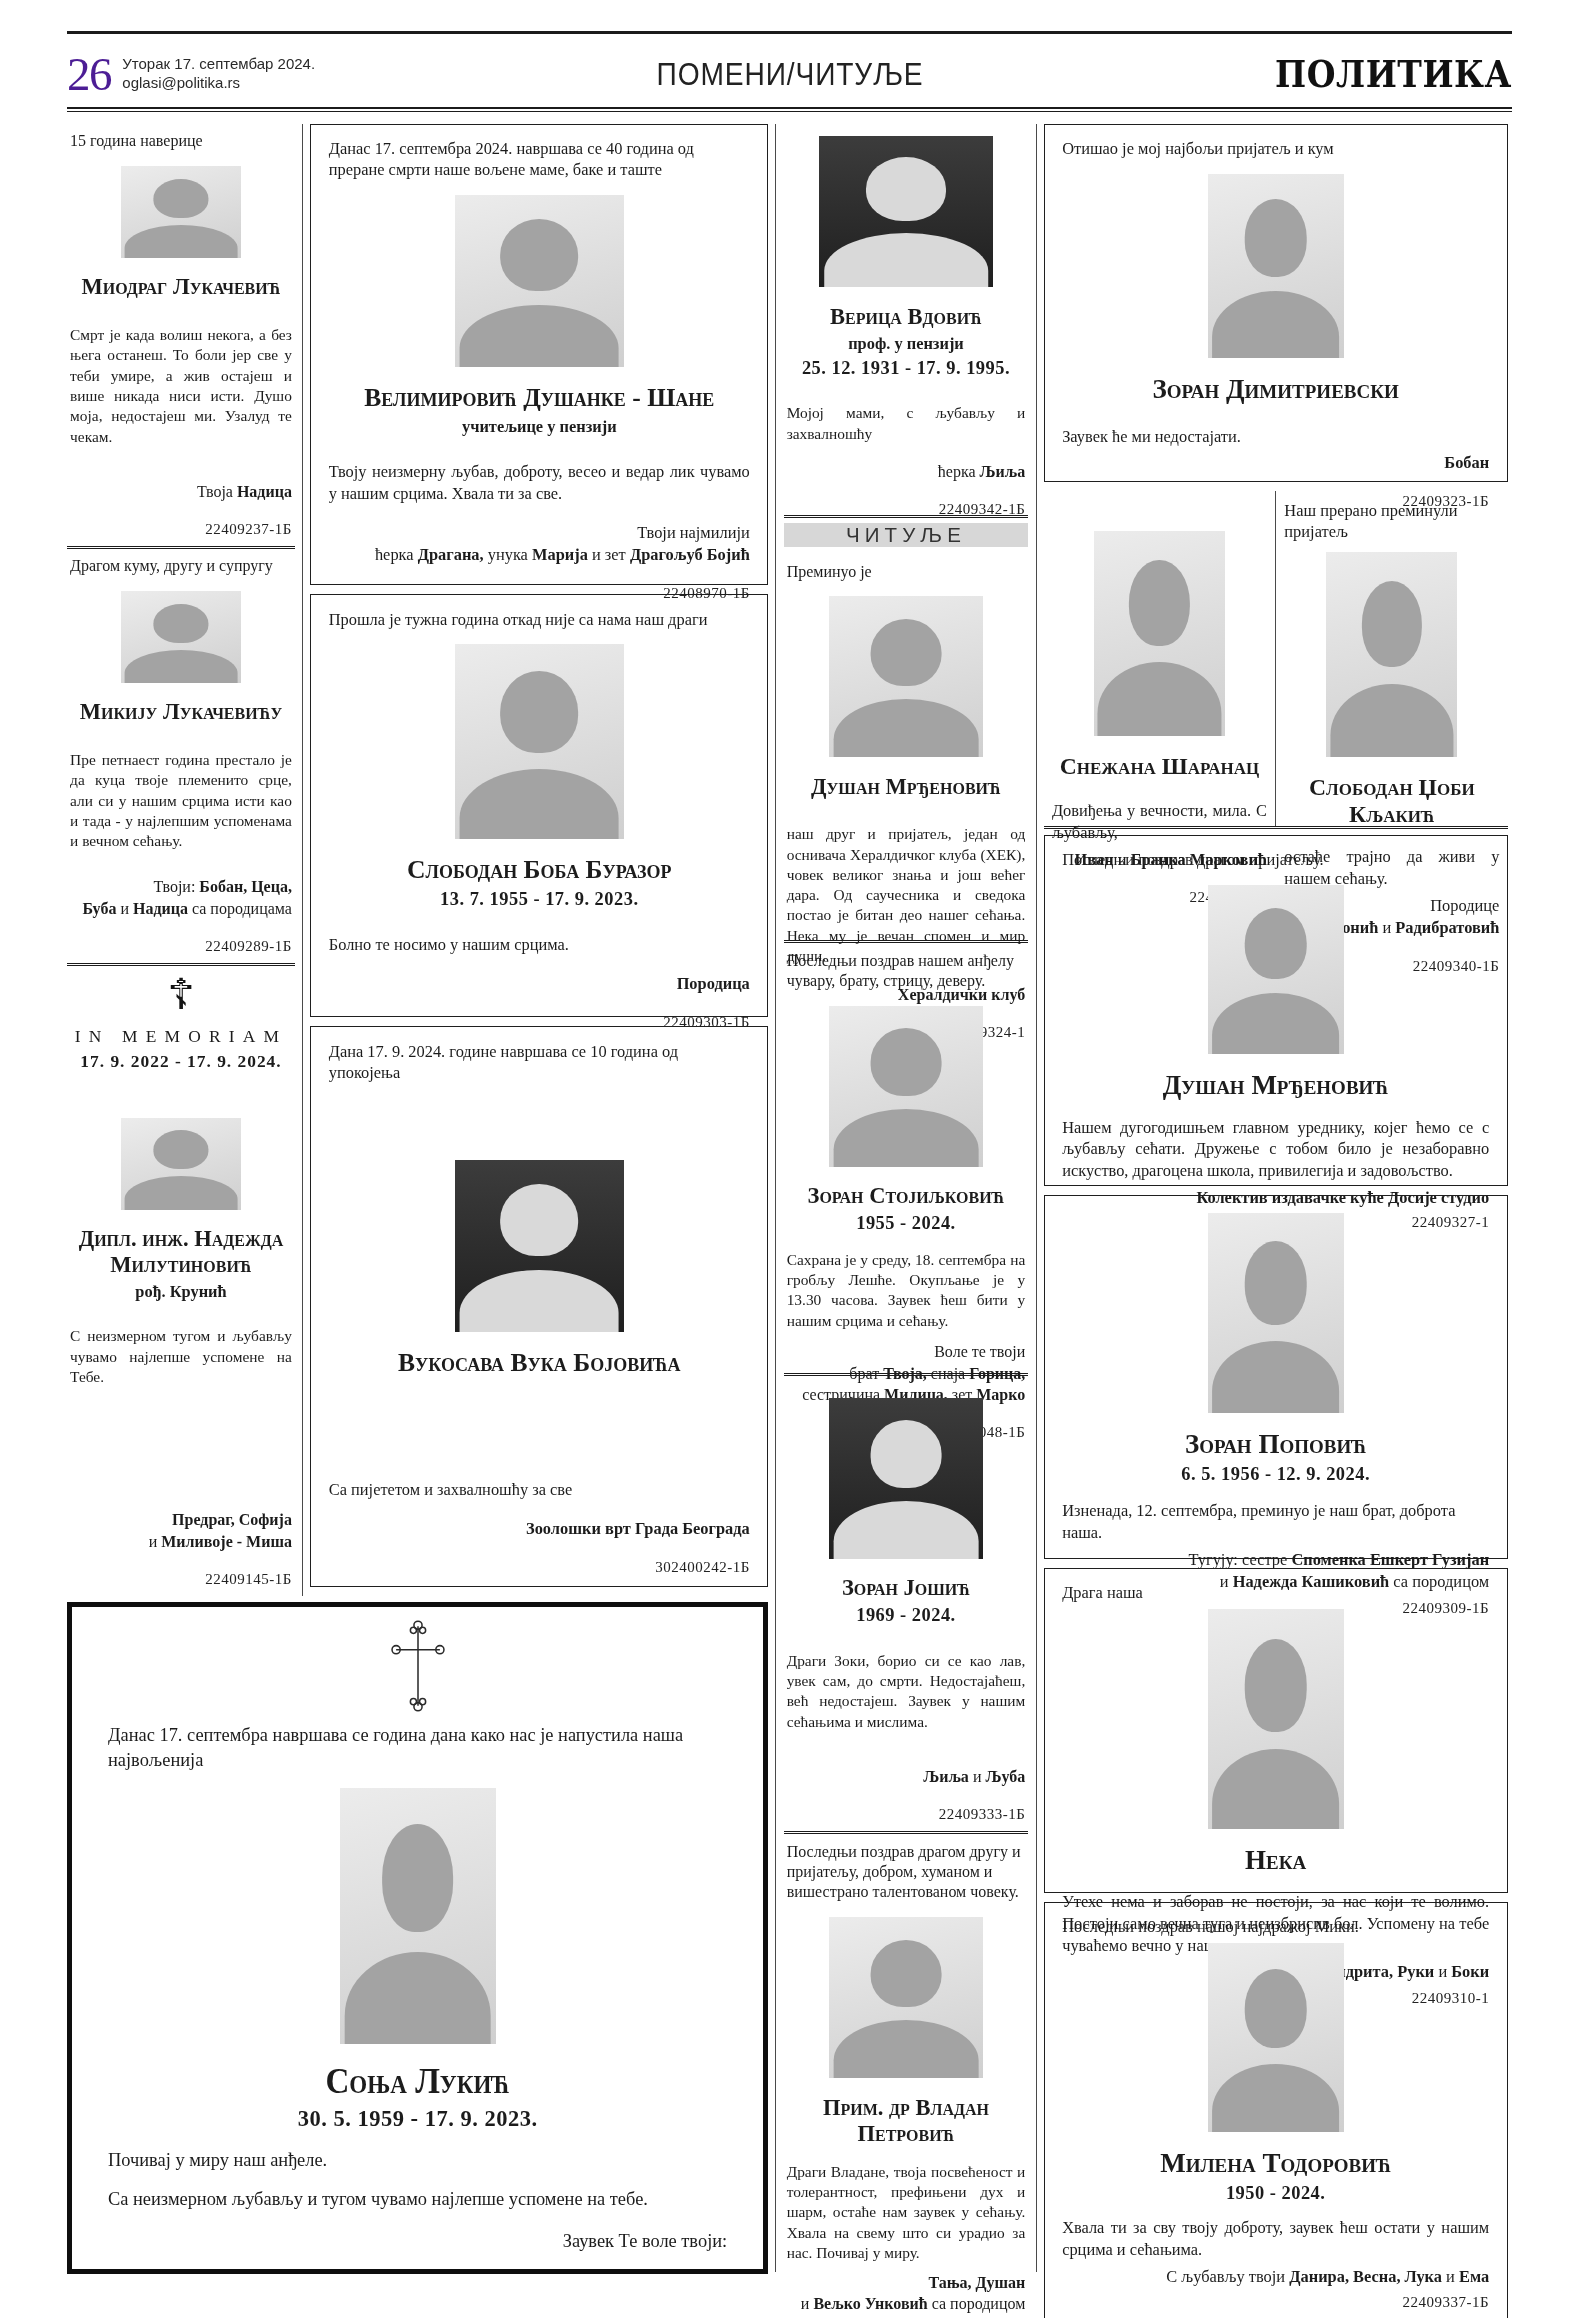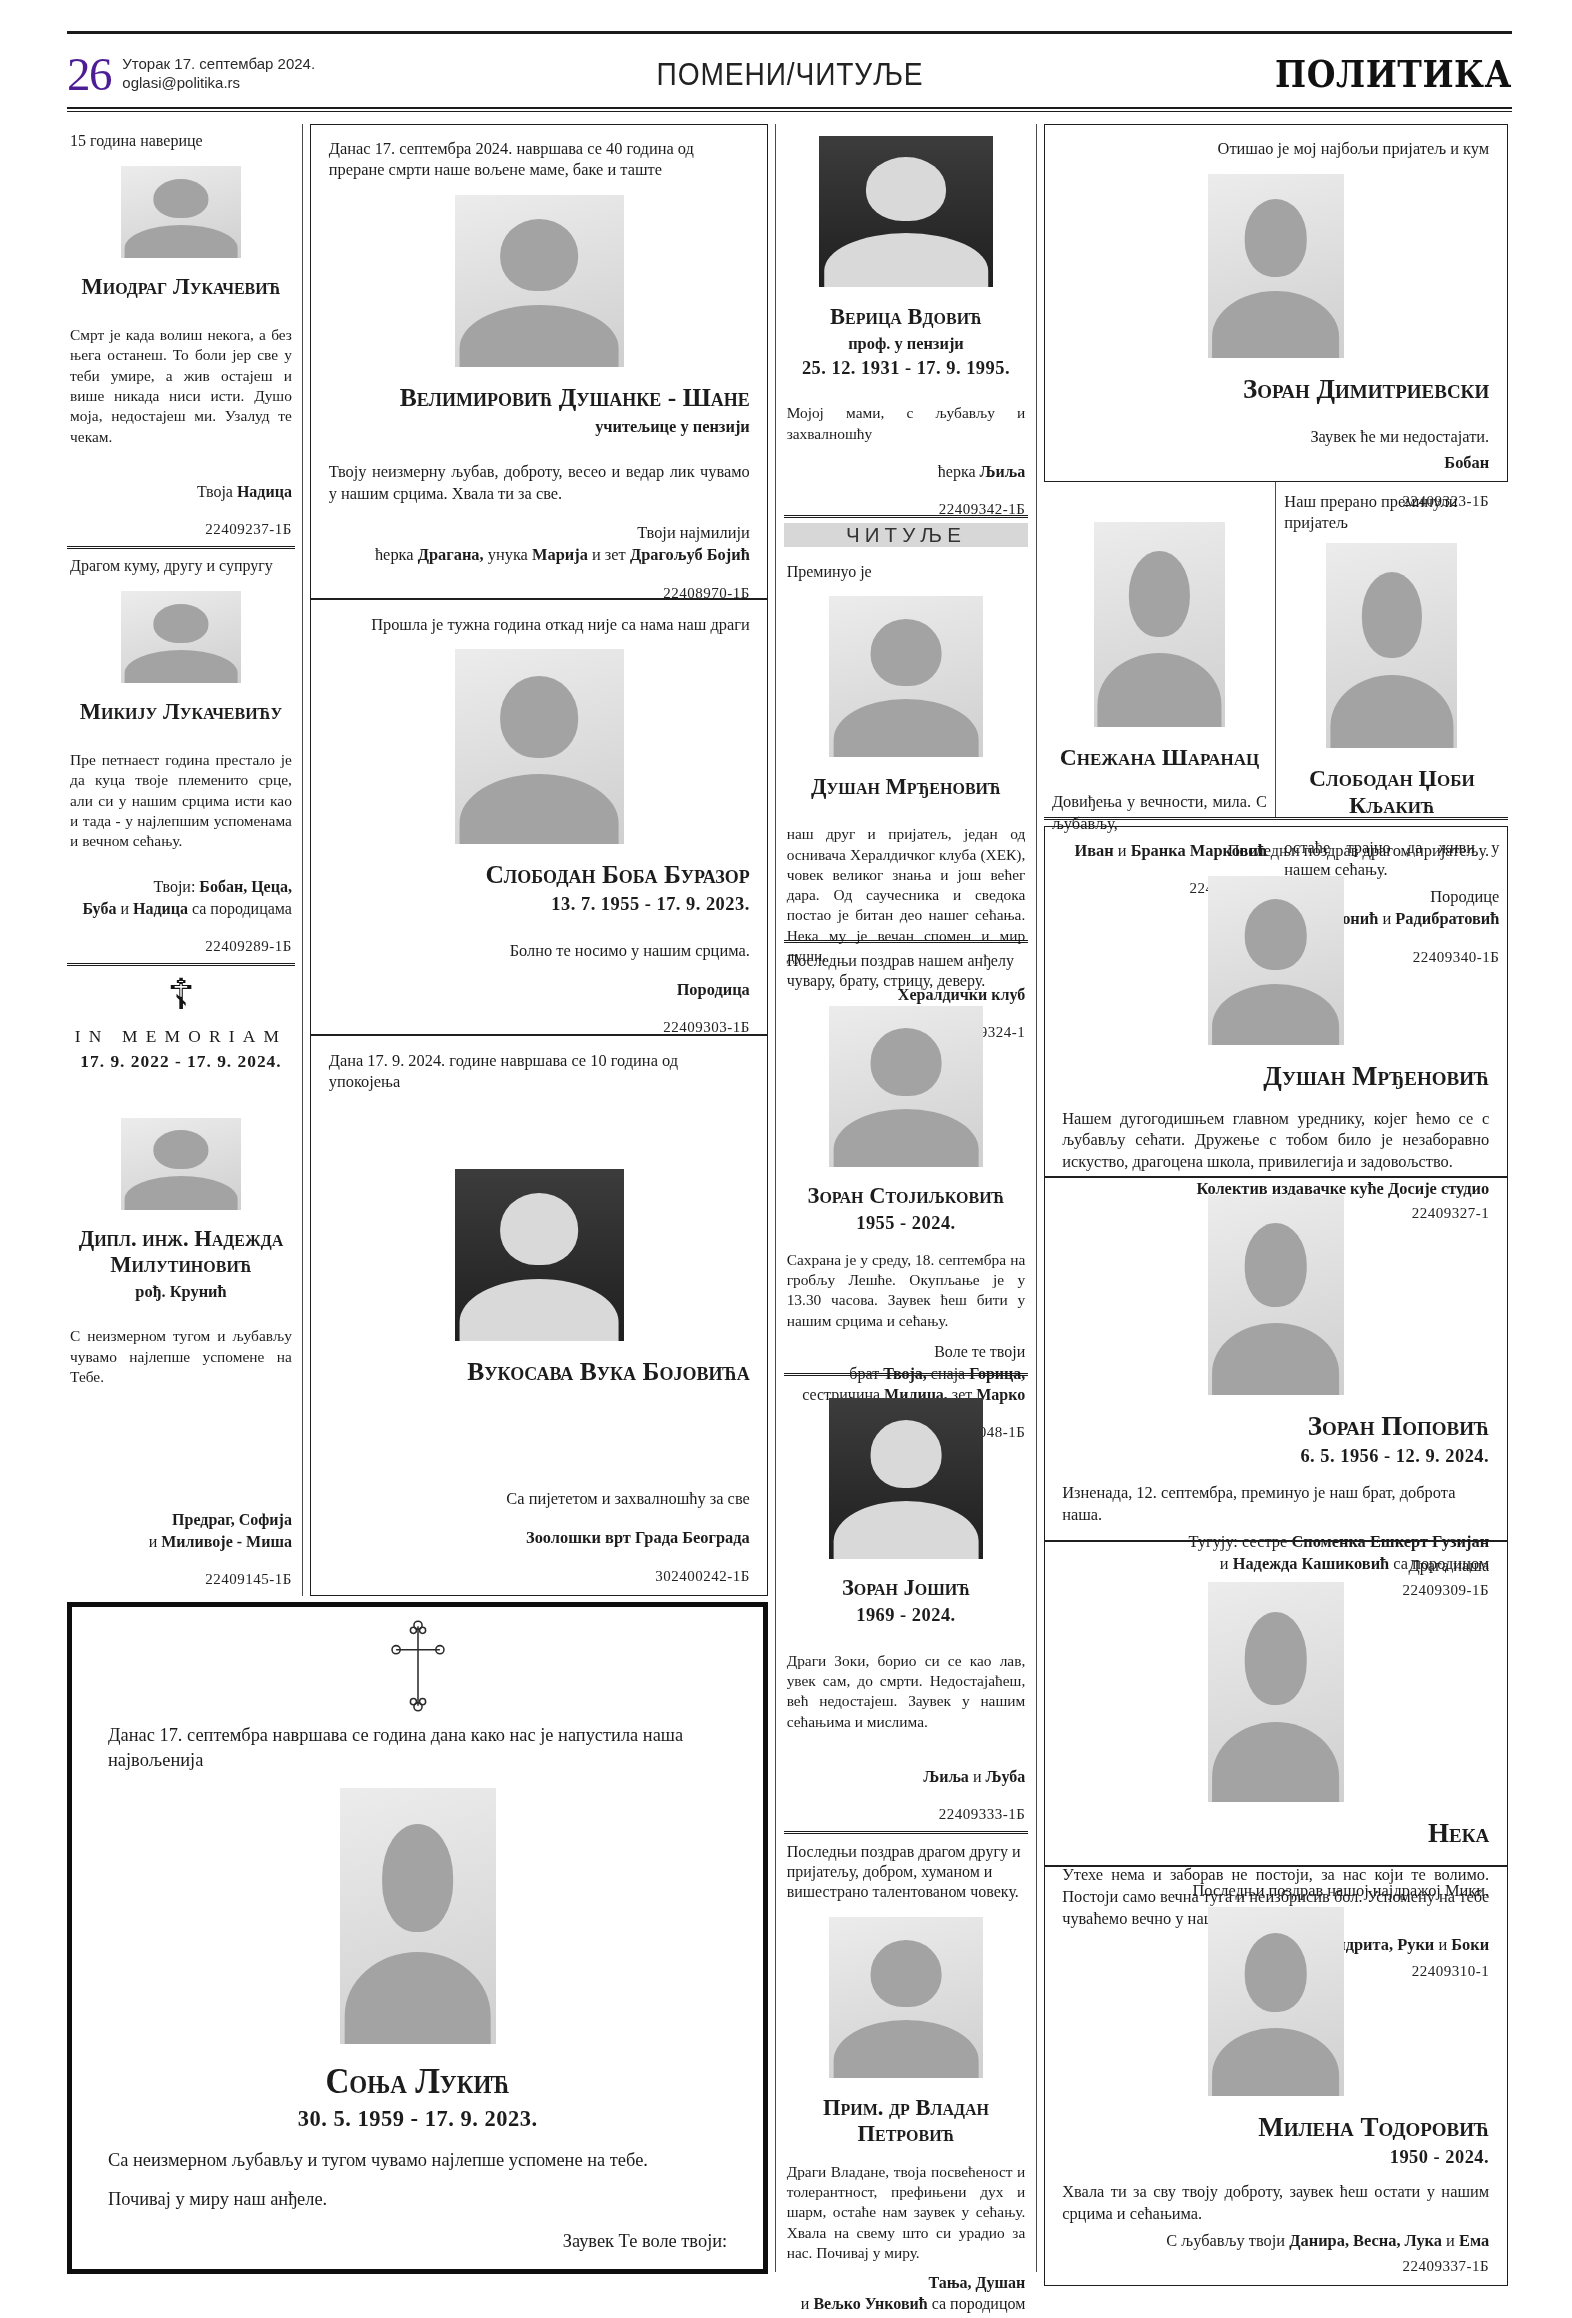--- a/index.html
+++ b/index.html
@@ -25,21 +25,21 @@
              grid-template-columns:228px 466px 253px 472px;
              grid-template-rows:1472px 676px; column-gap:7.2px;
              grid-template-areas:"c1 c2 c3 c4" "sj sj c3 c4"; }
   .c1{grid-area:c1;} .c2{grid-area:c2;} .c3{grid-area:c3;} .c4{grid-area:c4;} .sj{grid-area:sj; margin-top:6.1px;}
   .c2,.c3,.c4 { border-left:1px solid #4a4a4a; padding-left:7.2px; }
   .col { display:flex; flex-direction:column; }
 
   
   .obit { display:flex; flex-direction:column; padding:7.2px 3.1px 8.2px; position:relative; }
   .rule { border-bottom:3.6px double #1c1c1c; }
-  .boxed { border:1.5px solid #1f1f1f; padding:13.3px 17.4px 10.2px; margin-bottom:0;align-items:flex-end; }
+  .boxed { border:1.5px solid #1f1f1f; padding:13.3px 17.4px 10.2px; margin-bottom:9px; }
   .heavy { border:5.1px solid #0e0e0e; padding:20.5px 36px 15.4px; }
   .intro { font-size:16px; line-height:1.28; text-align:left; }
   .photo { width:120px; height:92px; margin:14.3px auto 13.3px; position:relative; overflow:hidden;
            background:linear-gradient(165deg,#ececec,#cfcfcf); flex-shrink:0; }
   .photo::before { content:""; position:absolute; left:50%; top:14%; width:46%; height:42%;
                    transform:translateX(-50%); background:#a3a3a3; border-radius:50% 50% 46% 46%; }
   .photo::after  { content:""; position:absolute; left:50%; bottom:-14%; width:94%; height:50%;
                    transform:translateX(-50%); background:#a3a3a3; border-radius:52% 52% 0 0; }
   .photo.dark { background:linear-gradient(#3c3c3c,#1f1f1f); }
   .photo.dark::before,.photo.dark::after { background:#d9d9d9; }
@@ -204,22 +204,22 @@
               <circle cx="98" cy="58" r="8"></circle>
             <circle cx="55" cy="170" r="8"></circle>
               <circle cx="46" cy="160" r="6"></circle>
               <circle cx="64" cy="160" r="6"></circle>
           </g>
         </svg>
         <p class="intro">Данас 17. септембра навршава се година дана како нас је напустила наша највољенија</p>
         <div class="photo"></div>
         <h2 class="name">Соња Лукић</h2>
         <p class="dates">30. 5. 1959 - 17. 9. 2023.</p>
+        <p class="obody">Почивај у миру наш анђеле.</p>
         <p class="obody">Са неизмерном љубављу и тугом чувамо најлепше успомене на тебе.</p>
-        <p class="obody">Почивај у миру наш анђеле.</p>
         <div class="sigblock">
           <p class="sig"><span>Заувек Те воле твоји:</span></p>
           <p class="sig"></p>
 
         </div>
       </article>
     </div>
 
     <div class="c3 col">
 

